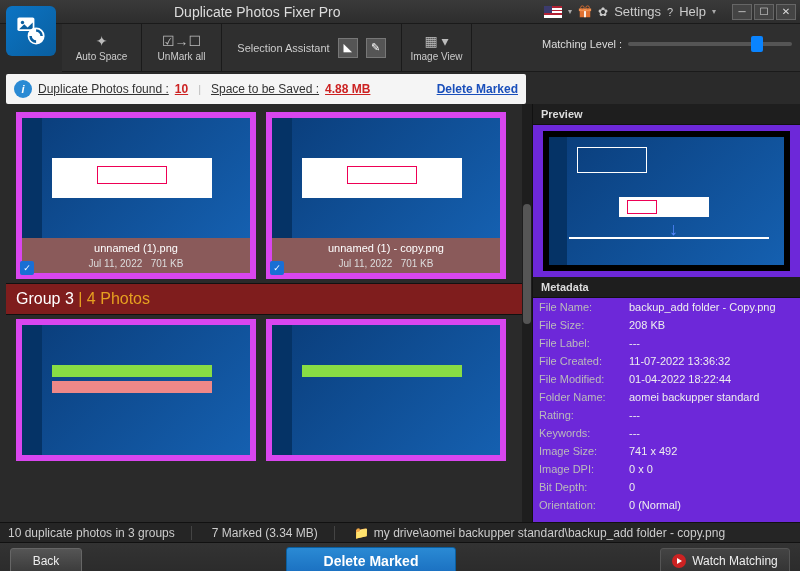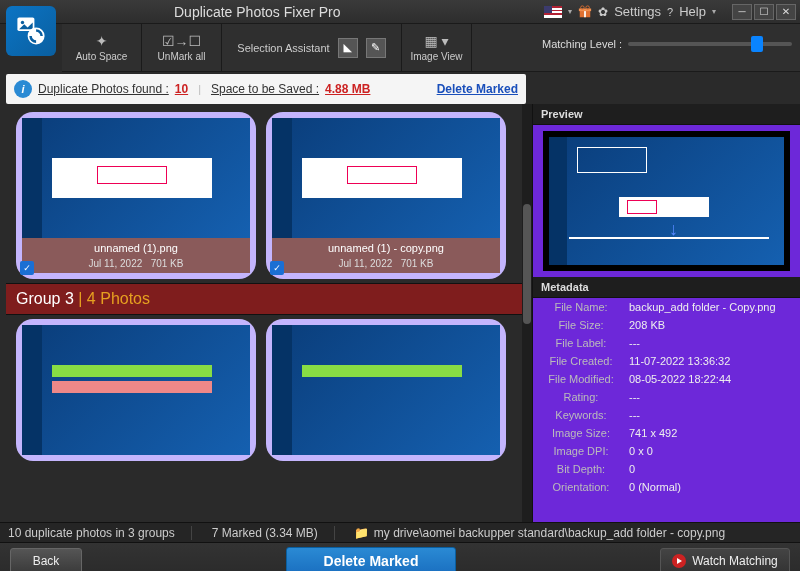--- a/index.html
+++ b/index.html
@@ -40,21 +40,21 @@
 .infobar .txt { color:#333; font-size:12px;text-decoration:underline; }
 .infobar .red { color:#cc2222; font-weight:bold; }
 .infobar .sep { color:#bbb; margin:0 4px; }
 .del-marked-link { margin-left:auto; color:#1a4fbb; font-weight:bold; text-decoration:underline; font-size:12px; cursor:pointer; }
 
 
 .main { display:flex; height:418px; }
 .gallery { width:532px; padding:4px 6px; overflow:hidden; position:relative; }
 .gallery-inner { }
 .row { display:flex; gap:10px; padding:4px 10px; }
-.thumb { width:240px; background:#c4b5fd; padding:6px; position:relative;border-radius:17px; }
+.thumb { width:240px; background:#d946ef; padding:6px; position:relative; }
 .thumb .imgbox { width:100%; height:120px; background:linear-gradient(135deg,#0a3d7a,#1560b0); position:relative; overflow:hidden; }
 .thumb .imgbox .inner1 { position:absolute; left:30px; top:40px; width:160px; height:40px; background:#fff; }
 .thumb .imgbox .inner2 { position:absolute; left:75px; top:48px; width:70px; height:18px; border:1px solid #e05; background:#fff; }
 .thumb .imgbox .sbar { position:absolute; left:0; top:0; width:20px; height:100%; background:#053366; }
 .thumb .caption { background:#8a5a5a; color:#fff; text-align:center; padding:4px 0; font-size:11px; }
 .thumb .sub { background:#8a5a5a; color:#ddd; text-align:center; font-size:10px; padding:0 0 4px; }
 .chk { position:absolute; bottom:4px; left:4px; width:14px; height:14px; background:#1a6fd4; border-radius:2px; display:flex; align-items:center; justify-content:center; color:#fff; font-size:9px; }
 .grouphdr { background:#7f1d1d; color:#fff; padding:6px 10px; font-size:16px; border-top:1px solid #111; border-bottom:1px solid #111; }
 .grouphdr .y { color:#e6a020; }
 .thumb2 .imgbox { height:130px; }
@@ -69,21 +69,21 @@
 .preview-box { height:140px; background:#000; margin:6px 10px; padding:6px; }
 .preview-img { width:100%; height:100%; background:linear-gradient(135deg,#0a3d7a,#1560b0); position:relative; }
 .preview-img .sbar { position:absolute; left:0; top:0; width:18px; height:100%; background:#053366; }
 .preview-img .box1 { position:absolute; left:28px; top:10px; width:70px; height:26px; border:1px solid #fff; }
 .preview-img .dlg { position:absolute; left:70px; top:60px; width:90px; height:20px; background:#fff; }
 .preview-img .btn { position:absolute; left:78px; top:63px; width:30px; height:14px; border:1px solid #e05; }
 .preview-img .arrow { position:absolute; left:120px; top:82px; color:#58f; font-size:18px; }
 .preview-img .line { position:absolute; left:20px; top:100px; width:200px; height:2px; background:#fff; }
 .meta-list { flex:1; overflow:hidden; }
 .meta-row { display:flex; padding:3px 6px; font-size:11px; }
-.meta-k { width:90px; text-align:center; color:#bbb; padding-right:6px; }
+.meta-k { width:90px; text-align:left; color:#bbb; padding-right:6px; }
 .meta-v { color:#eee; flex:1; white-space:nowrap; overflow:hidden; text-overflow:ellipsis; }
 
 
 .status { height:20px; background:#252525; border-top:1px solid #111; display:flex; align-items:center; font-size:12px; color:#ccc; padding:0 8px; gap:20px; }
 .status .cell { border-right:1px solid #444; padding-right:16px; }
 .status .folder-ico { color:#e0b040; margin-right:4px; }
 
 
 .bottom { height:36px; background:linear-gradient(#333,#2a2a2a); display:flex; align-items:center; padding:0 10px; gap:10px; border-top:1px solid #111; }
 .btn-back { width:72px; height:26px; background:linear-gradient(#555,#3a3a3a); border:1px solid #666; border-radius:3px; color:#eee; display:flex; align-items:center; justify-content:center; font-size:12px; cursor:pointer; }
@@ -243,21 +243,25 @@
       <div class="meta-row">
           <div class="meta-k">File Label:</div>
           <div class="meta-v">---</div>
         </div>
       <div class="meta-row">
           <div class="meta-k">File Created:</div>
           <div class="meta-v">11-07-2022 13:36:32</div>
         </div>
       <div class="meta-row">
           <div class="meta-k">File Modified:</div>
-          <div class="meta-v">08-05-2022 18:22:44</div>
+          <div class="meta-v">01-04-2022 18:22:44</div>
+        </div>
+      <div class="meta-row">
+          <div class="meta-k">Folder Name:</div>
+          <div class="meta-v">aomei backupper standard</div>
         </div>
       <div class="meta-row">
           <div class="meta-k">Rating:</div>
           <div class="meta-v">---</div>
         </div>
       <div class="meta-row">
           <div class="meta-k">Keywords:</div>
           <div class="meta-v">---</div>
         </div>
       <div class="meta-row">

